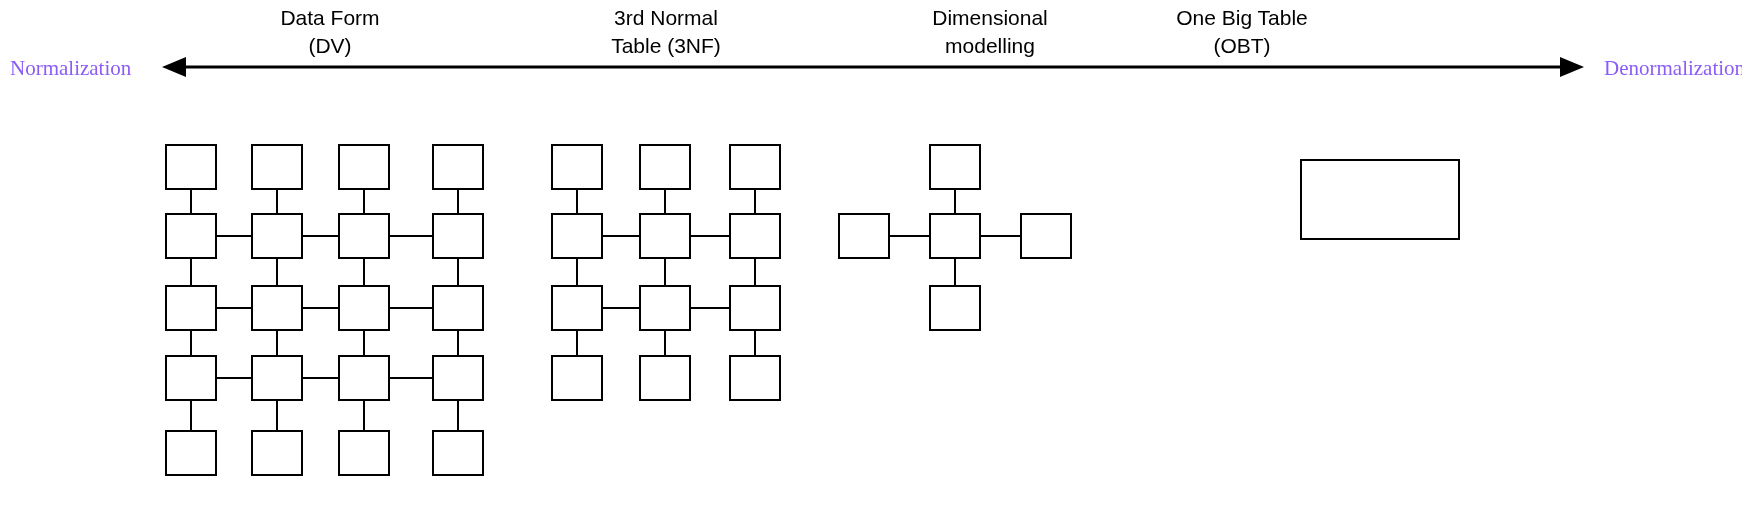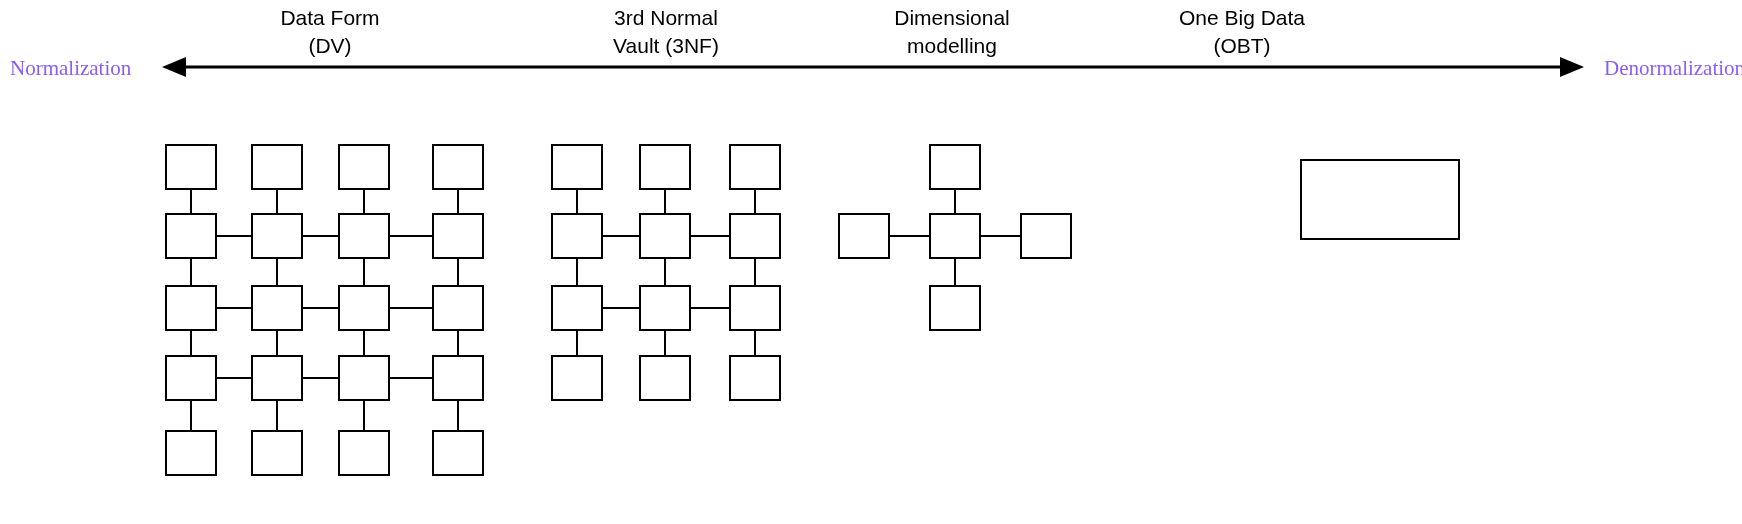--- a/index.html
+++ b/index.html
@@ -46,21 +46,21 @@
     top: 4px;
     width: 260px;
     text-align: center;
     font-size: 21px;
     line-height: 1.32;
     white-space: pre-line;
     color: #000;
   }
   #caption-dv   { left: 200px; }
   #caption-3nf  { left: 536px; }
-  #caption-dim  { left: 822px; }
+  #caption-dim  { left: 860px; }
   #caption-obt  { left: 1112px; }
 
   
   .node {
     position: absolute;
     box-sizing: border-box;
     border: 2px solid #000000;
     background: #ffffff;
     z-index: 2;
   }
@@ -88,26 +88,26 @@
       <line x1="18" y1="17" x2="1404" y2="17" stroke="#000" stroke-width="3"></line>
       <polygon points="0,17 24,7 24,27" fill="#000"></polygon>
       <polygon points="1422,17 1398,7 1398,27" fill="#000"></polygon>
     </svg>
   </div>
 
   <div class="col-caption" id="caption-dv">Data Form
 (DV)</div>
 
   <div class="col-caption" id="caption-3nf">3rd Normal
-Vault (3NF)</div>
+Table (3NF)</div>
 
   <div class="col-caption" id="caption-dim">Dimensional
 modelling</div>
 
-  <div class="col-caption" id="caption-obt">One Big Data
+  <div class="col-caption" id="caption-obt">One Big Table
 (OBT)</div>
 
   <div class="group" id="group-data-vault">
       <div class="link v" style="left: 190px; top: 190px; height: 23px;"></div>
       <div class="link v" style="left: 276px; top: 190px; height: 23px;"></div>
       <div class="link v" style="left: 363px; top: 190px; height: 23px;"></div>
       <div class="link v" style="left: 457px; top: 190px; height: 23px;"></div>
       <div class="link v" style="left: 190px; top: 259px; height: 26px;"></div>
       <div class="link v" style="left: 276px; top: 259px; height: 26px;"></div>
       <div class="link v" style="left: 363px; top: 259px; height: 26px;"></div>

